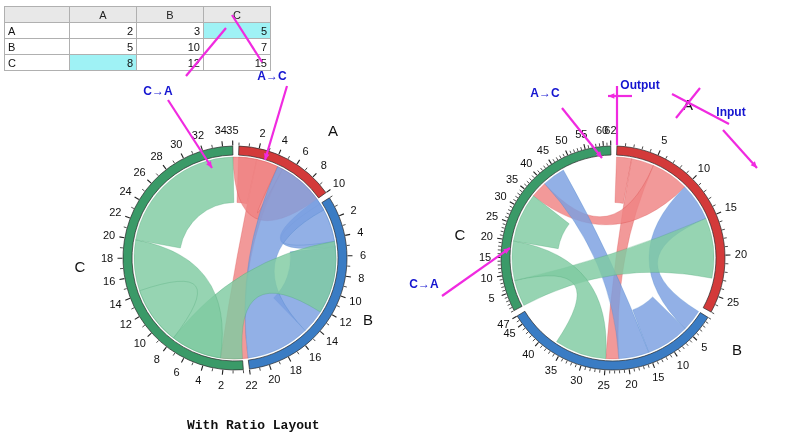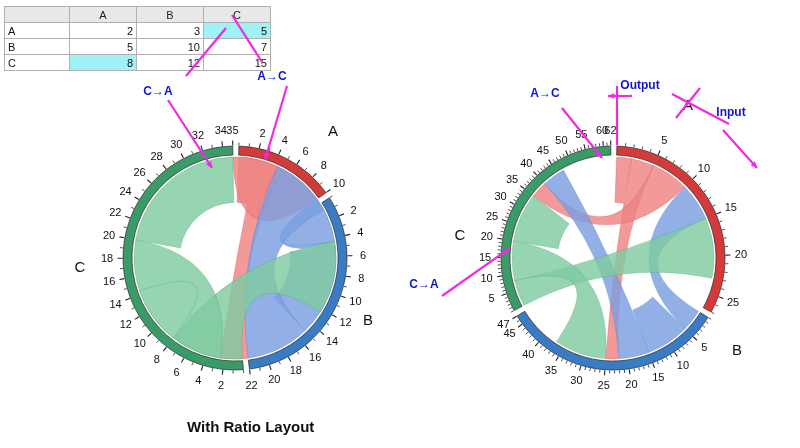--- a/index.html
+++ b/index.html
@@ -18,22 +18,22 @@
     font-family:"Liberation Sans", sans-serif;
   }
   table.matrix thead th{background:#e8e8e8;text-align:center;font-size:11px;color:#222;}
   table.matrix thead th.corner{width:58px;}
   table.matrix tbody td.rowhdr{text-align:left;width:58px;background:#fff;}
   table.matrix tbody td.num{text-align:right;width:60px;}
   td.hl{background:#9ff2f5;}
 
   
   .caption{
-    position:absolute;font-size:15px;font-weight:bold;color:#111;
-    font-family:Liberation Sans, sans-serif;white-space:nowrap;
+    position:absolute;font-size:13px;font-weight:bold;color:#111;
+    font-family:Liberation Mono, monospace;white-space:nowrap;
   }
   #cap-left{left:187px;top:418px;}
   #cap-right{left:549px;top:430px;}
 
   
   .ticklbl{font-family:"Liberation Sans",sans-serif;font-size:11px;fill:#111;}
   .grouplbl{font-family:"Liberation Sans",sans-serif;font-size:15px;fill:#111;}
   .annlbl{font-family:"Liberation Sans",sans-serif;font-size:12px;font-weight:bold;fill:#1414d0;}
 </style>
 </head>

